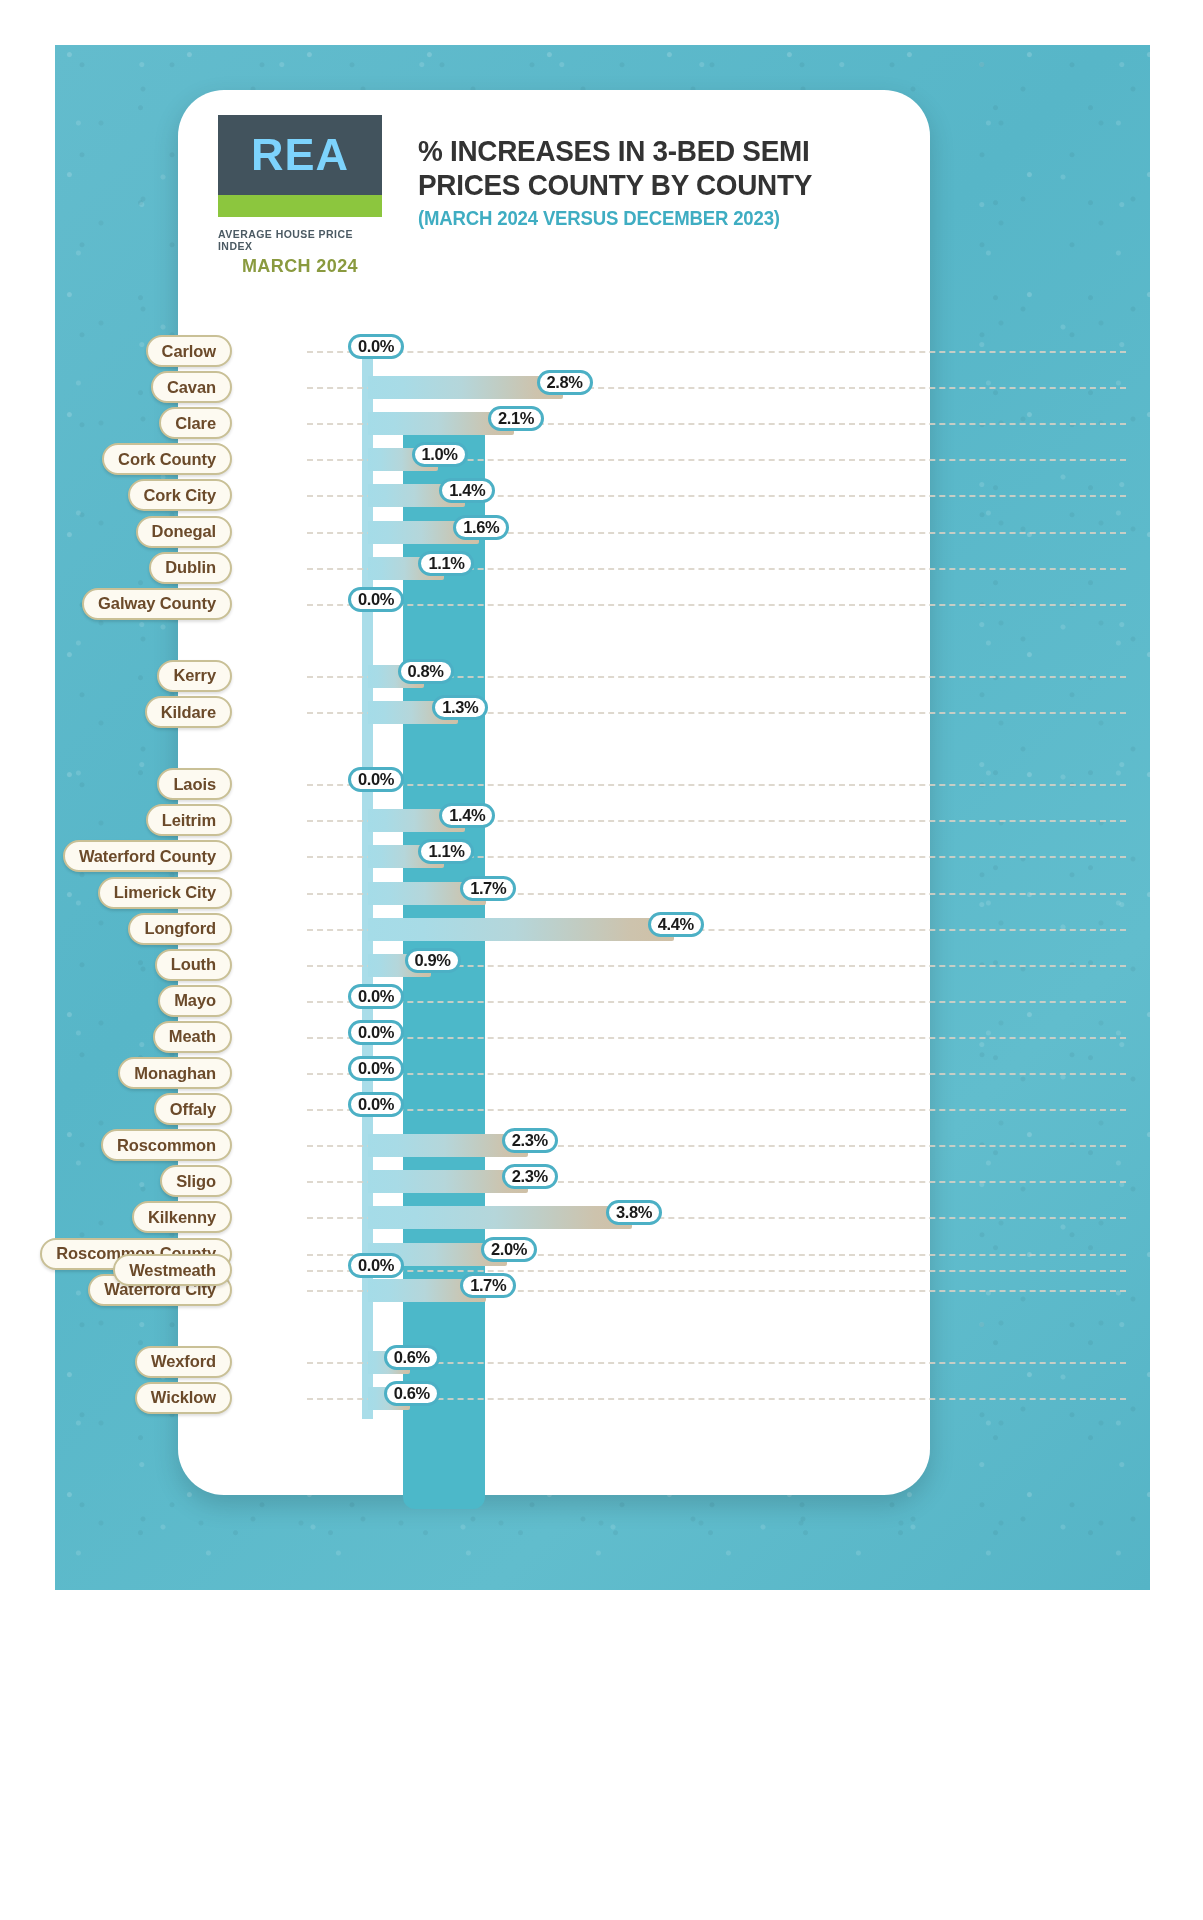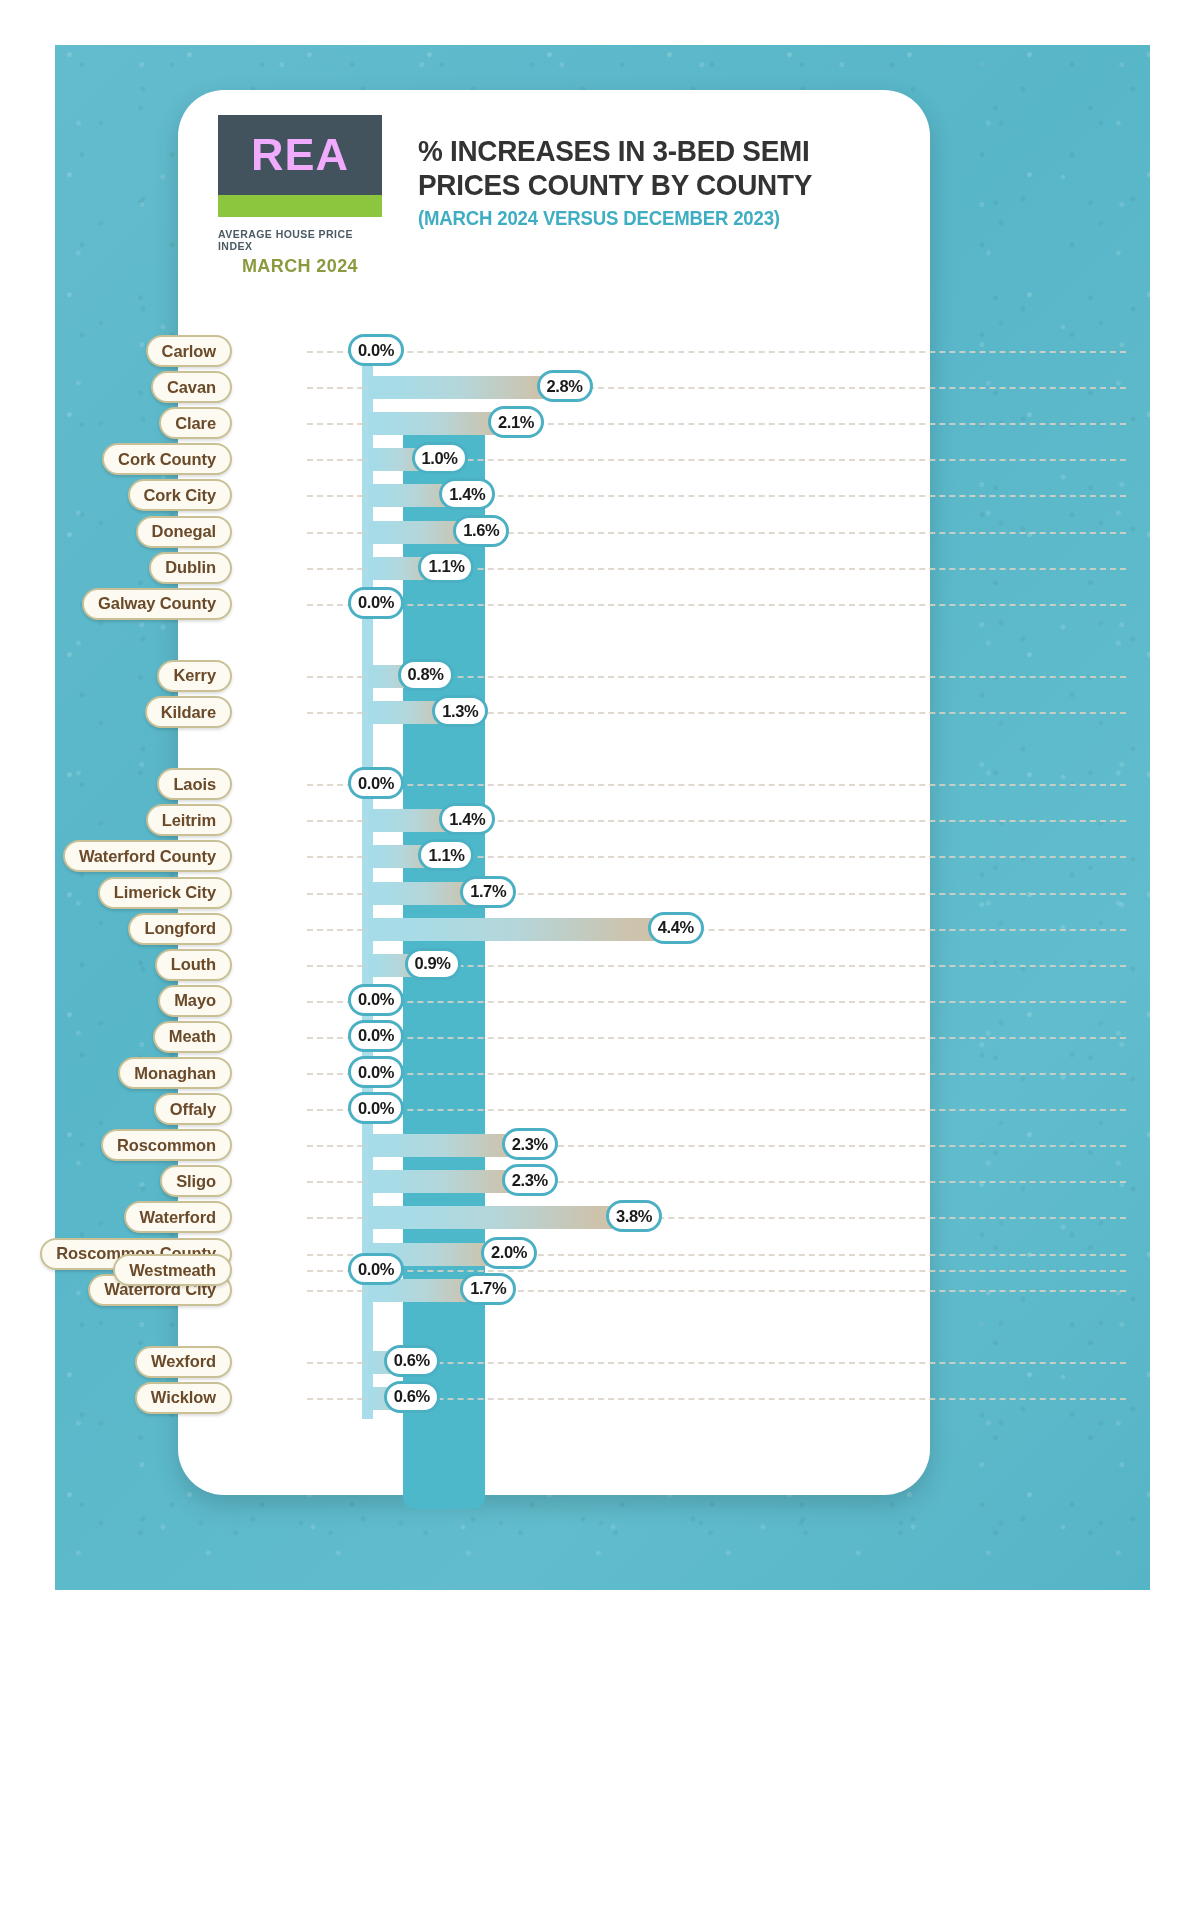--- a/index.html
+++ b/index.html
@@ -50,21 +50,21 @@
   
   #header { position: absolute; left: 0; top: 0; width: 752px; height: 215px; }
 
   #logo-block { position: absolute; left: 40px; top: 25px; width: 164px; }
   #logo-box {
     width: 164px; height: 80px;
     background: #42535d;
     display: flex; align-items: center; justify-content: center;
   }
   #logo-text {
-    color: #f0abfc;
+    color: #7dd3fc;
     font-size: 45px;
     font-weight: bold;
     letter-spacing: 1px;
     font-family: "Liberation Sans", sans-serif;
   }
   #logo-bar { width: 164px; height: 22px; background: #8cc63e; }
   #logo-caption1 {
     margin-top: 11px;
     font-size: 10.5px;
     font-weight: bold;
@@ -178,21 +178,21 @@
     top: 6px;
     height: 23px;
     background: linear-gradient(90deg, #a5dce8 0%, #a8dbe6 18%, #b5d6da 48%, #c2cbc0 70%, #cdc3ad 86%, #cfc0a6 100%);
     border-radius: 0 2px 2px 0;
   }
 
   
   .bubble {
     position: absolute;
     top: 0px;
-    height: 32px;
+    height: 25px;
     min-width: 46px;
     padding: 0 7px;
     background: #ffffff;
     border: 3px solid #4cb0c5;
     border-radius: 19px;
     display: flex; align-items: center; justify-content: center;
     color: #1a1a1a;
     font-size: 16.5px;
     font-weight: bold;
     letter-spacing: -0.4px;
@@ -428,21 +428,21 @@
         <div class="pill-wrap">
           <div class="pill">Sligo</div>
         </div>
         <div class="value">222,500</div>
         <div class="bar" style="width: 159.85px;"></div>
         <div class="bubble" style="left: 501.85px;">2.3%</div>
       </div>
       <div class="row" style="top: 866.4px;">
         <div class="gridline"></div>
         <div class="pill-wrap">
-          <div class="pill">Waterford</div>
+          <div class="pill">Kilkenny</div>
         </div>
         <div class="value">243,750</div>
         <div class="bar" style="width: 264.1px;"></div>
         <div class="bubble" style="left: 606.1px;">3.8%</div>
       </div>
       <div class="row" style="top: 902.5px;">
         <div class="gridline"></div>
         <div class="pill-wrap">
           <div class="pill">Roscommon County</div>
         </div>

